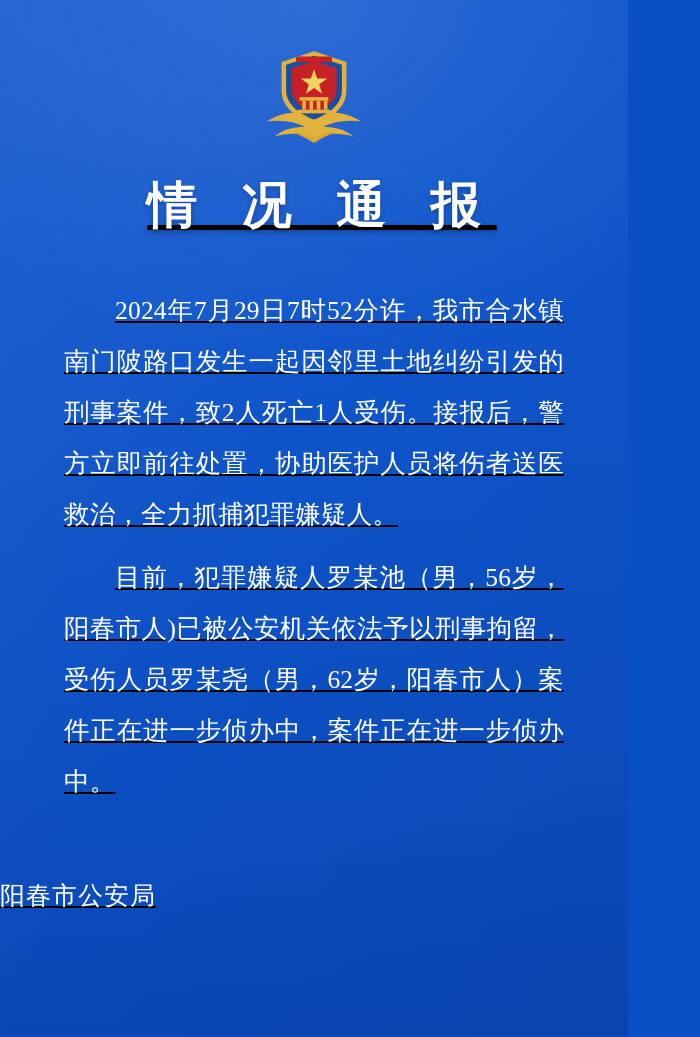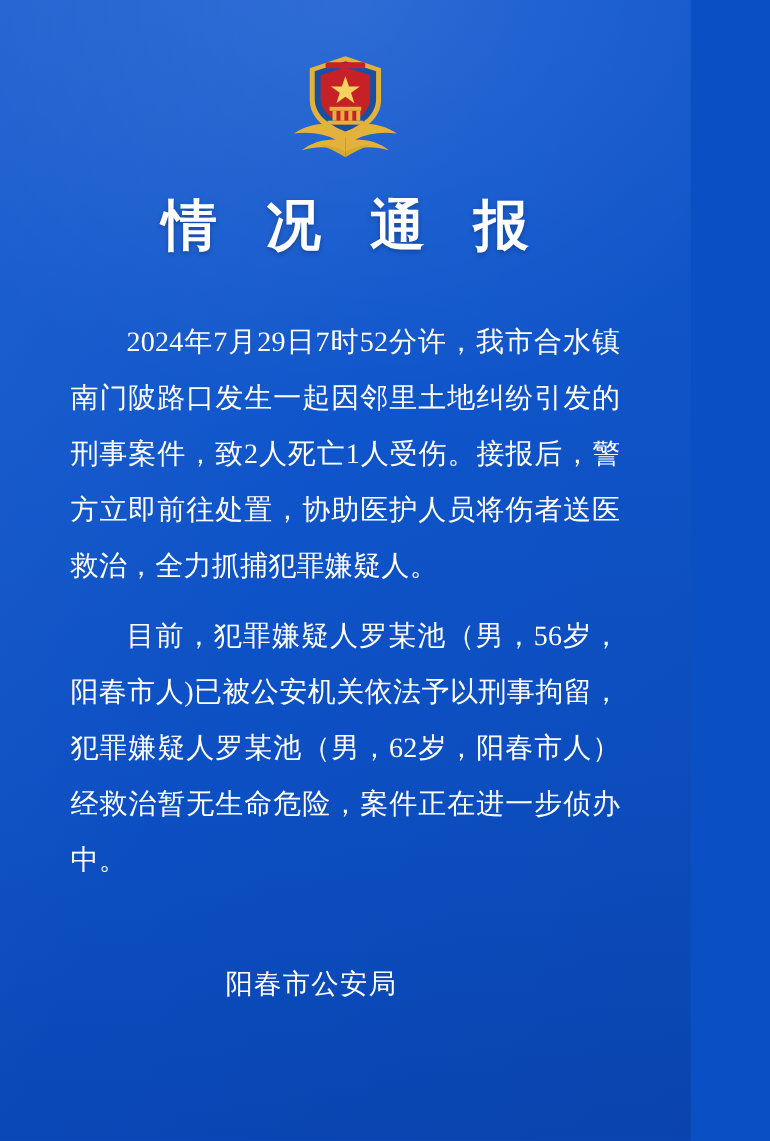--- a/index.html
+++ b/index.html
@@ -13,20 +13,21 @@
     background: #0b4fc4;
   }
 
   .poster {
     position: relative;
     width: 628px;
     height: 1037px;
     box-sizing: border-box;
     background: linear-gradient(180deg, #1258cf 0%, #0f55cb 35%, #0c4fc3 70%, #0a47b6 100%);
     overflow: hidden;
+    text-decoration: underline;
   }
 
   
   .poster::before {
     content: "";
     position: absolute;
     inset: 0;
     background:
       radial-gradient(120% 60% at 50% 0%, rgba(255,255,255,0.10) 0%, rgba(255,255,255,0.0) 60%),
       linear-gradient(115deg, rgba(255,255,255,0.06) 0%, rgba(255,255,255,0.0) 45%, rgba(0,0,0,0.05) 100%);
@@ -78,21 +79,21 @@
   .body-text p + p {
     margin-top: 8px;
   }
 
   .signature {
     position: relative;
     margin: 66px 62px 0 0;
     color: #ffffff;
     font-size: 25px;
     line-height: 46px;
-    text-align: center;
+    text-align: left;
   }
 
   .signature .org {
     display: block;
     letter-spacing: 1px;
   }
 
   .signature .date {
     display: block;
     letter-spacing: 0.5px;
@@ -135,20 +136,20 @@
 
         <rect x="40" y="14" width="40" height="6" rx="2" fill="#c62127"></rect>
       </svg>
     </div>
   </div>
 
   <div class="title">情 况 通 报</div>
 
   <div class="body-text">
     <p>2024年7月29日7时52分许，我市合水镇南门陂路口发生一起因邻里土地纠纷引发的刑事案件，致2人死亡1人受伤。接报后，警方立即前往处置，协助医护人员将伤者送医救治，全力抓捕犯罪嫌疑人。</p>
-    <p>目前，犯罪嫌疑人罗某池（男，56岁，阳春市人)已被公安机关依法予以刑事拘留，犯罪嫌疑人罗某池（男，62岁，阳春市人）经救治暂无生命危险，案件正在进一步侦办中。</p>
+    <p>目前，犯罪嫌疑人罗某池（男，56岁，阳春市人)已被公安机关依法予以刑事拘留，受伤人员罗某尧（男，62岁，阳春市人）案件正在进一步侦办中，案件正在进一步侦办中。</p>
   </div>
 
   <div class="signature">
     <span class="org">阳春市公安局</span>
   </div>
 
 </div>
 
 </body></html>

